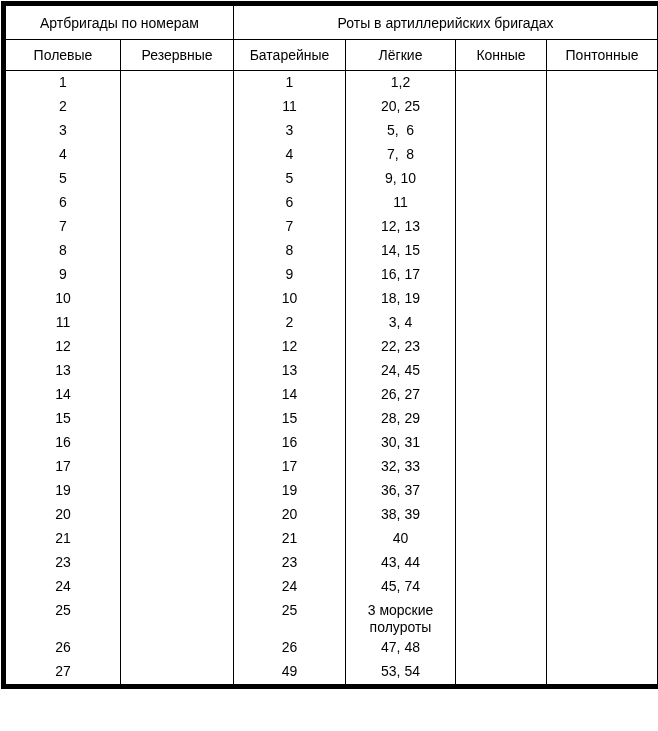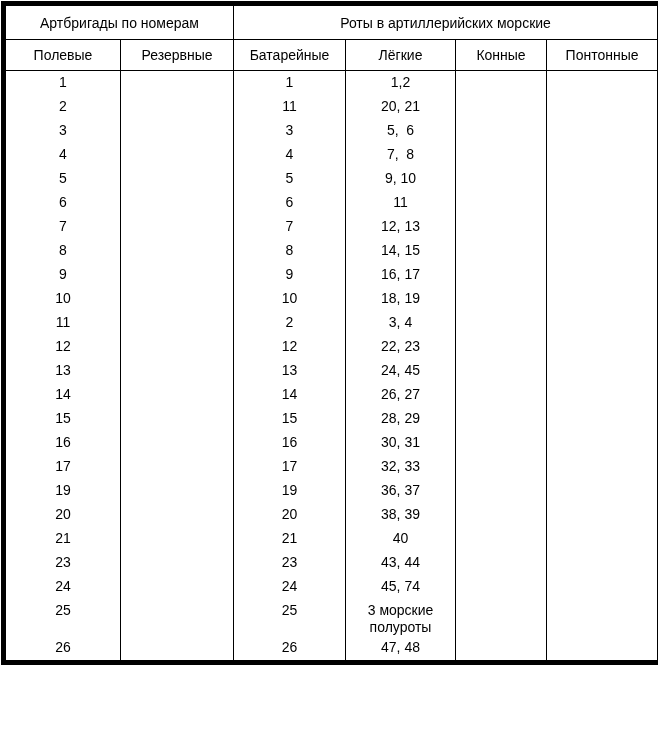--- a/index.html
+++ b/index.html
@@ -60,21 +60,21 @@
     <col class="c1">
       <col class="c2">
       <col class="c3">
       <col class="c4">
       <col class="c5">
       <col class="c6">
   </colgroup>
   <thead>
     <tr class="group-row">
       <th colspan="2">Артбригады по номерам</th>
-      <th colspan="4">Роты в артиллерийских морские</th>
+      <th colspan="4">Роты в артиллерийских бригадах</th>
     </tr>
     <tr class="col-row">
       <th>Полевые</th>
       <th>Резервные</th>
       <th>Батарейные</th>
       <th>Лёгкие</th>
       <th>Конные</th>
       <th>Понтонные</th>
     </tr>
   </thead>
@@ -84,21 +84,21 @@
         <td></td>
         <td>1</td>
         <td>1,2</td>
         <td></td>
         <td></td>
       </tr>
       <tr>
         <td>2</td>
         <td></td>
         <td>11</td>
-        <td>20, 21</td>
+        <td>20, 25</td>
         <td></td>
         <td></td>
       </tr>
       <tr>
         <td>3</td>
         <td></td>
         <td>3</td>
         <td>5,  6</td>
         <td></td>
         <td></td>
@@ -261,17 +261,25 @@
         <td>25</td>
         <td>3 морские полуроты</td>
         <td></td>
         <td></td>
       </tr>
       <tr>
         <td>26</td>
         <td></td>
         <td>26</td>
         <td>47, 48</td>
+        <td></td>
+        <td></td>
+      </tr>
+      <tr>
+        <td>27</td>
+        <td></td>
+        <td>49</td>
+        <td>53, 54</td>
         <td></td>
         <td></td>
       </tr>
     </tbody>
 </table>
 
 </body></html>

